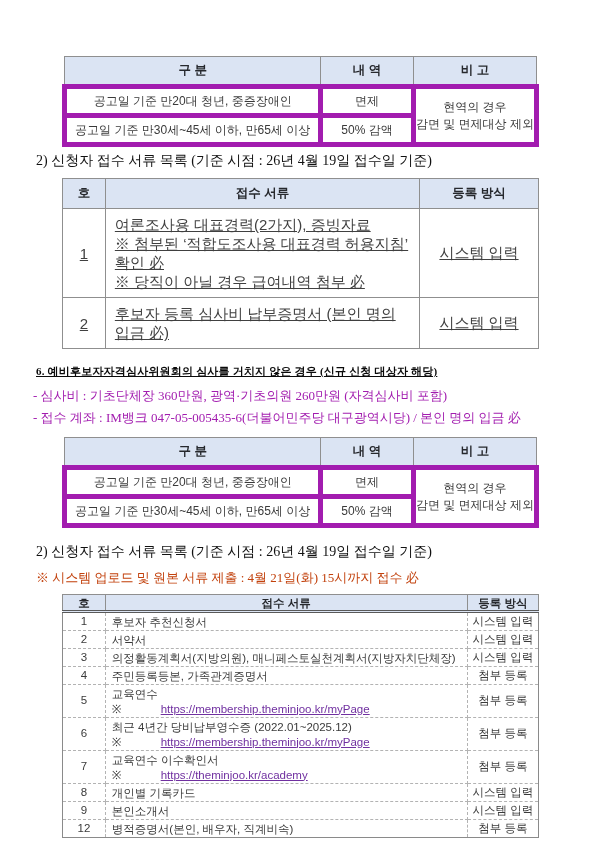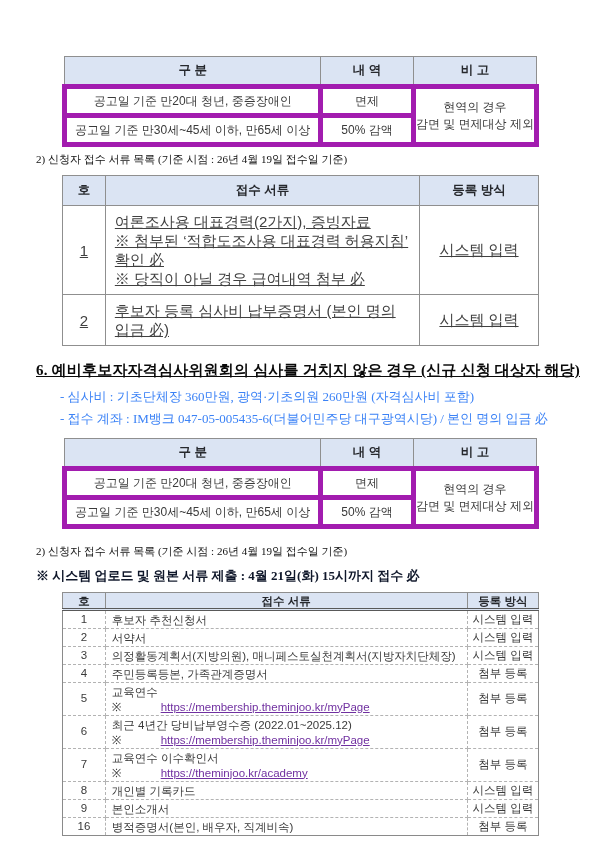--- a/index.html
+++ b/index.html
@@ -60,27 +60,27 @@
   }
   .big-table .col-no { width:9%; }
   .big-table .col-doc { width:76%; }
   .big-table .col-met { width:15%; }
   .big-table td.no-cell, .big-table td.met-cell { text-align:center; padding:1px 2px; }
   .big-table td.doc-cell div { line-height:14px; padding:0.5px 0; }
 
   a.doclink { color:#7030a0; text-decoration:underline;padding-left:36px; }
 
   
-  .list-title { margin:5px 0 8px 36px; font-size:11px; color:#111; }
+  .list-title { margin:5px 0 8px 36px; font-size:14px; color:#111; }
   .sec-heading {
-    margin:15px 0 6px 36px; font-size:15px; font-weight:bold;
+    margin:15px 0 6px 36px; font-size:11px; font-weight:bold;
     text-decoration:underline; color:#0a0a0a; letter-spacing:0.2px;
   }
-  .bullet { margin-left:60px; font-size:13px; line-height:22px; color:#3b82f6; }
-  .upload-note { margin:0 0 7px 36px; font-size:13px; color:#0f172a; font-weight:700; }
+  .bullet { margin-left:33px; font-size:13px; line-height:22px; color:#a21caf; }
+  .upload-note { margin:0 0 7px 36px; font-size:13px; color:#c2410c; font-weight:400; }
   .gap-a { height:8px; } .gap-c { height:10px; }
 </style>
 </head>
 <body>
 
 <div class="page">
 
   <table class="tbl fee-table">
     <colgroup>
         <col class="col-cat">
@@ -257,21 +257,21 @@
           <td class="met-cell">시스템 입력</td>
         </tr>
         <tr>
           <td class="no-cell">9</td>
           <td class="doc-cell">
             <div>본인소개서</div>
           </td>
           <td class="met-cell">시스템 입력</td>
         </tr>
         <tr>
-          <td class="no-cell">16</td>
+          <td class="no-cell">12</td>
           <td class="doc-cell">
             <div>병적증명서(본인, 배우자, 직계비속)</div>
           </td>
           <td class="met-cell">첨부 등록</td>
         </tr>
       </tbody>
   </table>
 
 </div>
 

